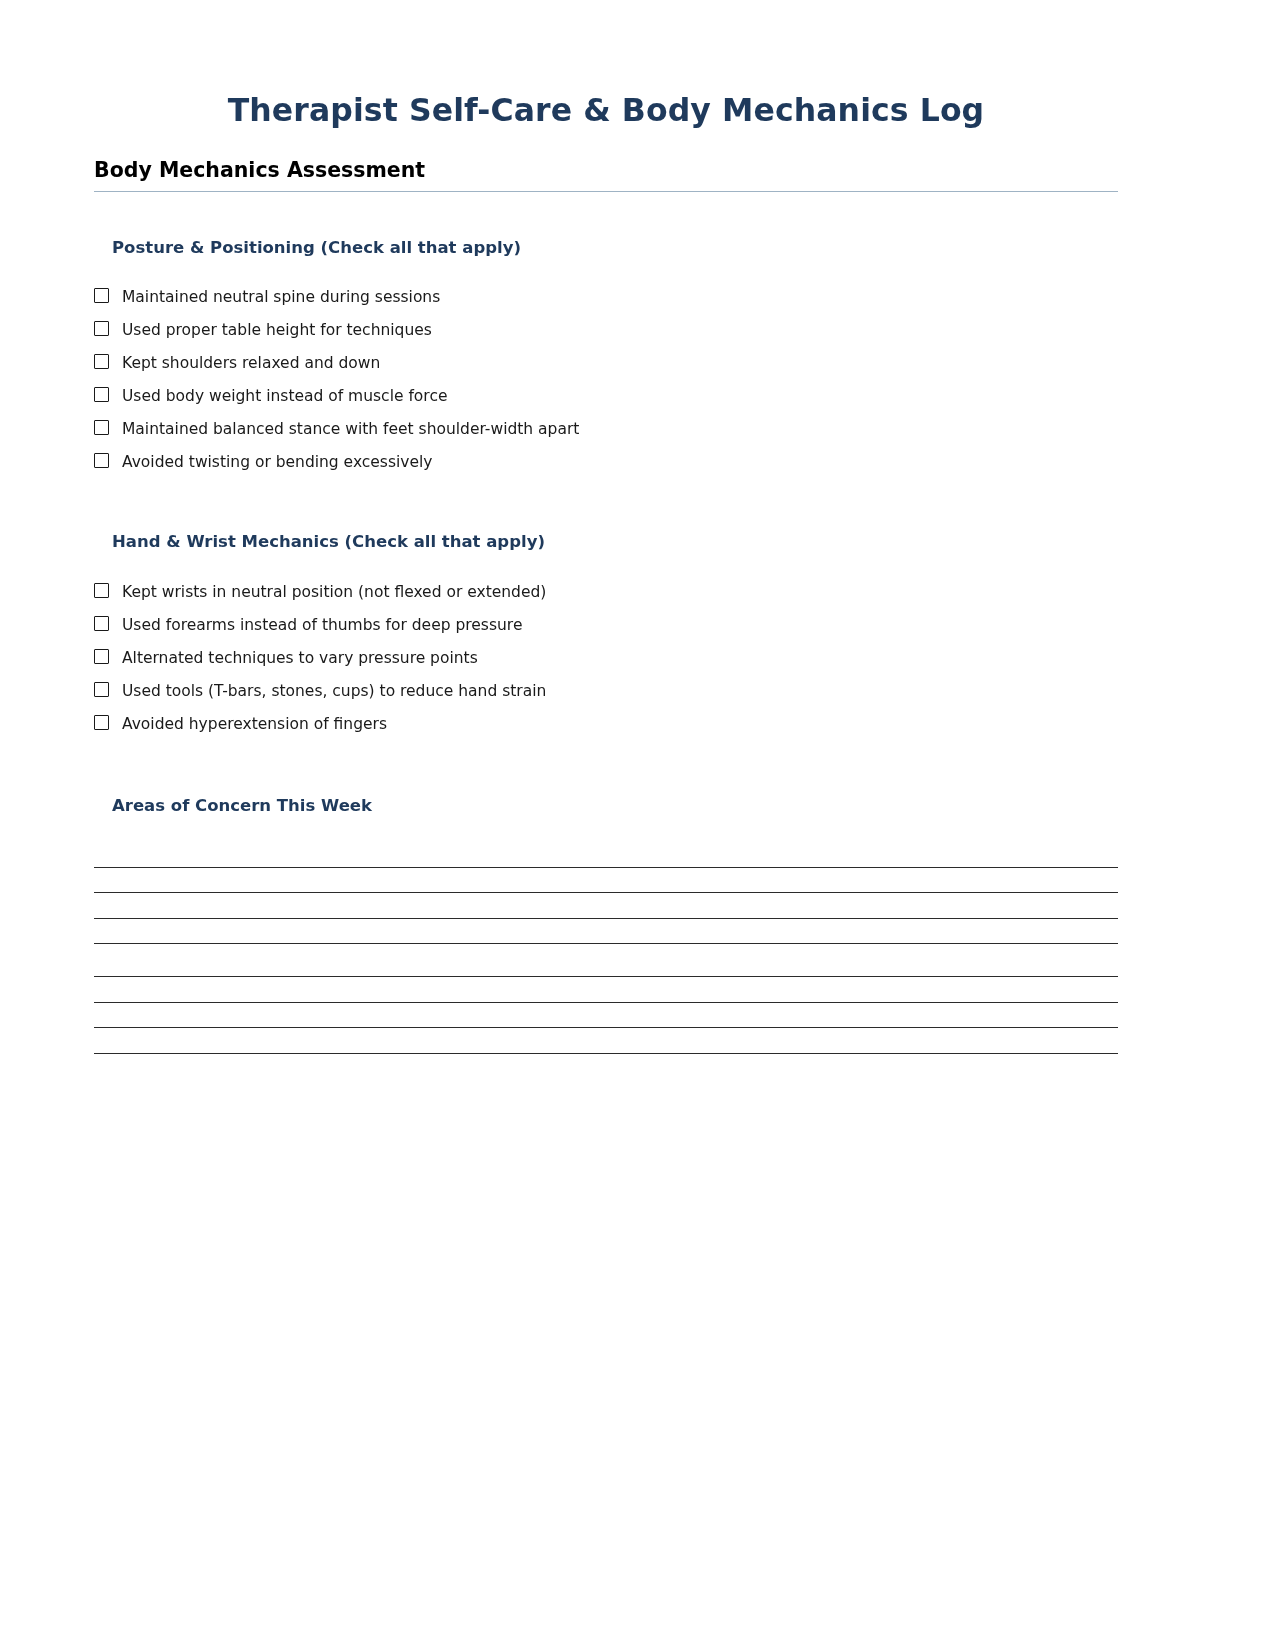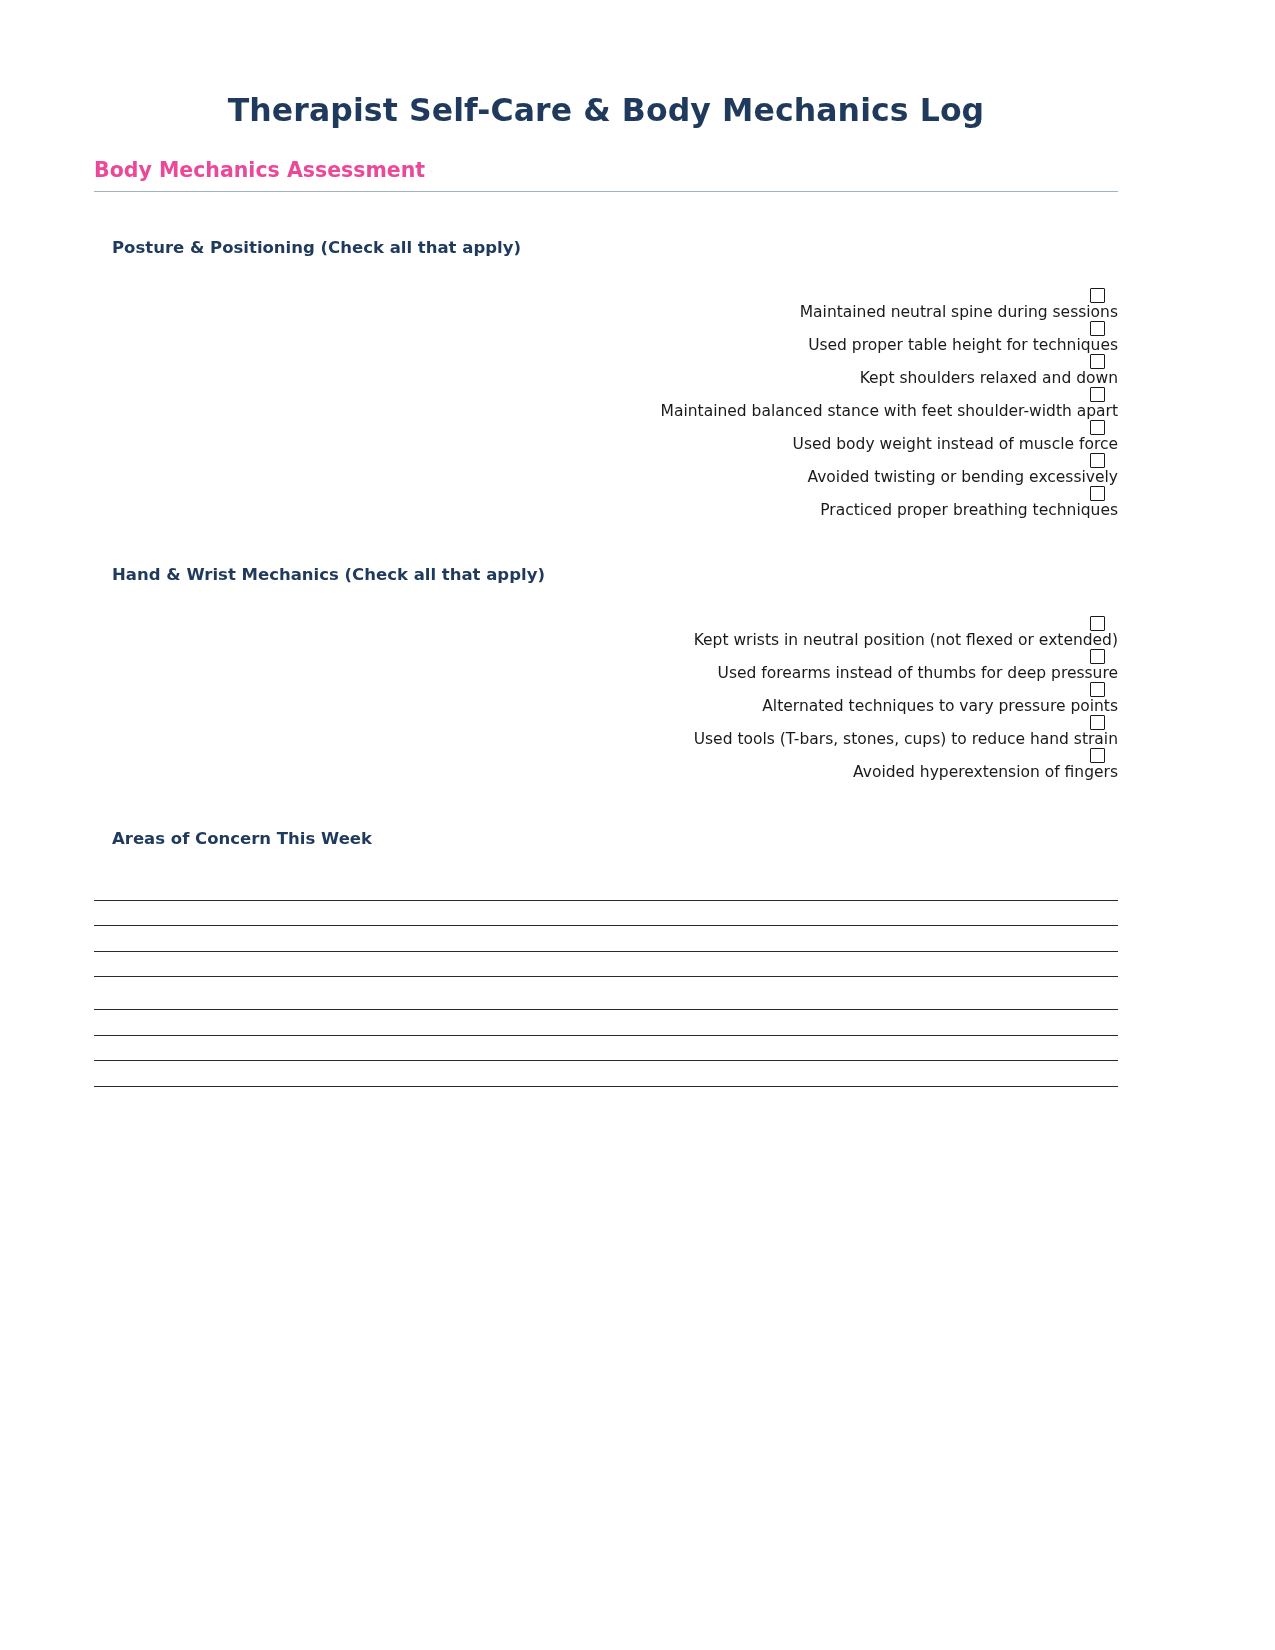--- a/index.html
+++ b/index.html
@@ -40,21 +40,21 @@
     letter-spacing: 0.1px;
     line-height: 1.15;
   }
 
   
   .section-header {
     margin: 0;
     padding-top: 30px;
     font-size: 20.5px;
     font-weight: bold;
-    color: #ec4899;
+    color: #000000;
     line-height: 1.2;
   }
   .section-rule {
     margin-top: 8px;
     border: 0;
     border-top: 1.6px solid #9fb3c4;
     width: 1024px;
     height: 0;
   }
 
@@ -73,23 +73,22 @@
 
   
   .check-list {
     margin: 0;
     padding: 0;
     list-style: none;
     padding-top: 12px;
   }
   .check-item {
     display: flex;
-    align-items: flex-end;
+    align-items: flex-start;
     height: 33px;
-    flex-direction: column;
   }
   .checkbox {
     flex: 0 0 auto;
     width: 15px;
     height: 15px;
     border: 1.5px solid #1a1a1a;
     background: #ffffff;
     box-sizing: border-box;
     margin-right: 13px;
     border-radius: 1px;
@@ -134,33 +133,29 @@
       <li class="check-item">
         <span class="checkbox"></span>
         <span class="check-label">Used proper table height for techniques</span>
       </li>
       <li class="check-item">
         <span class="checkbox"></span>
         <span class="check-label">Kept shoulders relaxed and down</span>
       </li>
       <li class="check-item">
         <span class="checkbox"></span>
+        <span class="check-label">Used body weight instead of muscle force</span>
+      </li>
+      <li class="check-item">
+        <span class="checkbox"></span>
         <span class="check-label">Maintained balanced stance with feet shoulder-width apart</span>
       </li>
       <li class="check-item">
         <span class="checkbox"></span>
-        <span class="check-label">Used body weight instead of muscle force</span>
-      </li>
-      <li class="check-item">
-        <span class="checkbox"></span>
         <span class="check-label">Avoided twisting or bending excessively</span>
-      </li>
-      <li class="check-item">
-        <span class="checkbox"></span>
-        <span class="check-label">Practiced proper breathing techniques</span>
       </li>
     </ul>
 
     <h3 class="sub-heading">Hand &amp; Wrist Mechanics (Check all that apply)</h3>
 
     <ul class="check-list">
       <li class="check-item">
         <span class="checkbox"></span>
         <span class="check-label">Kept wrists in neutral position (not flexed or extended)</span>
       </li>

